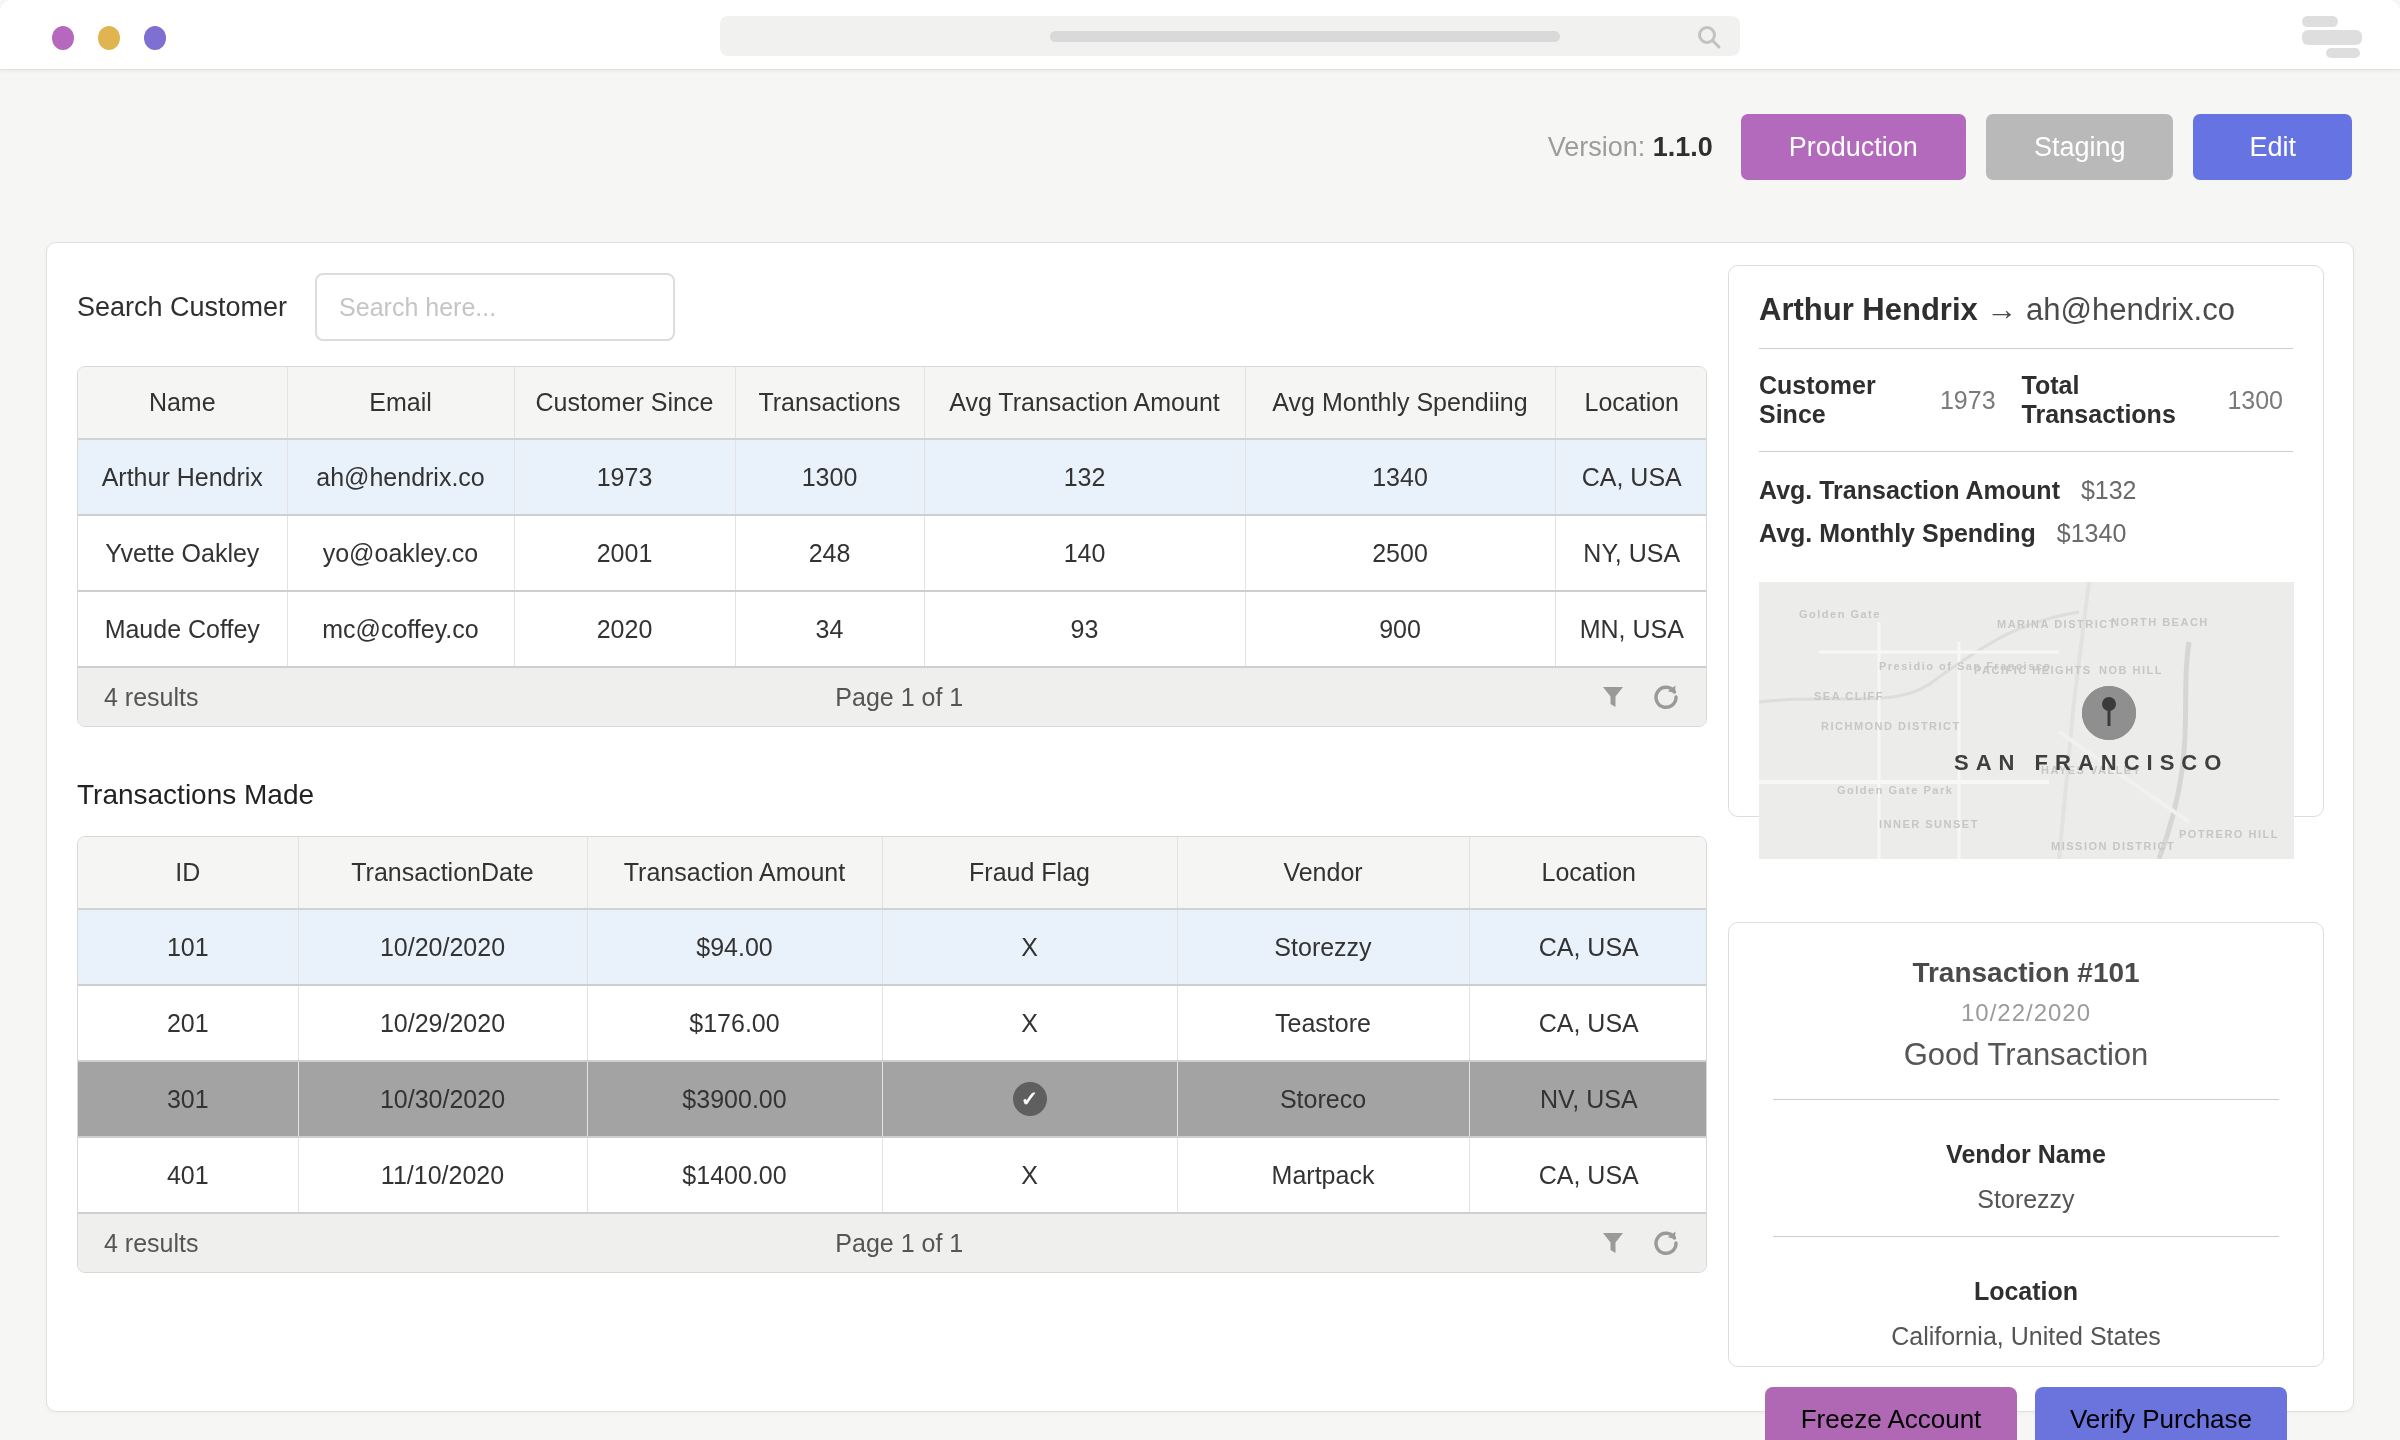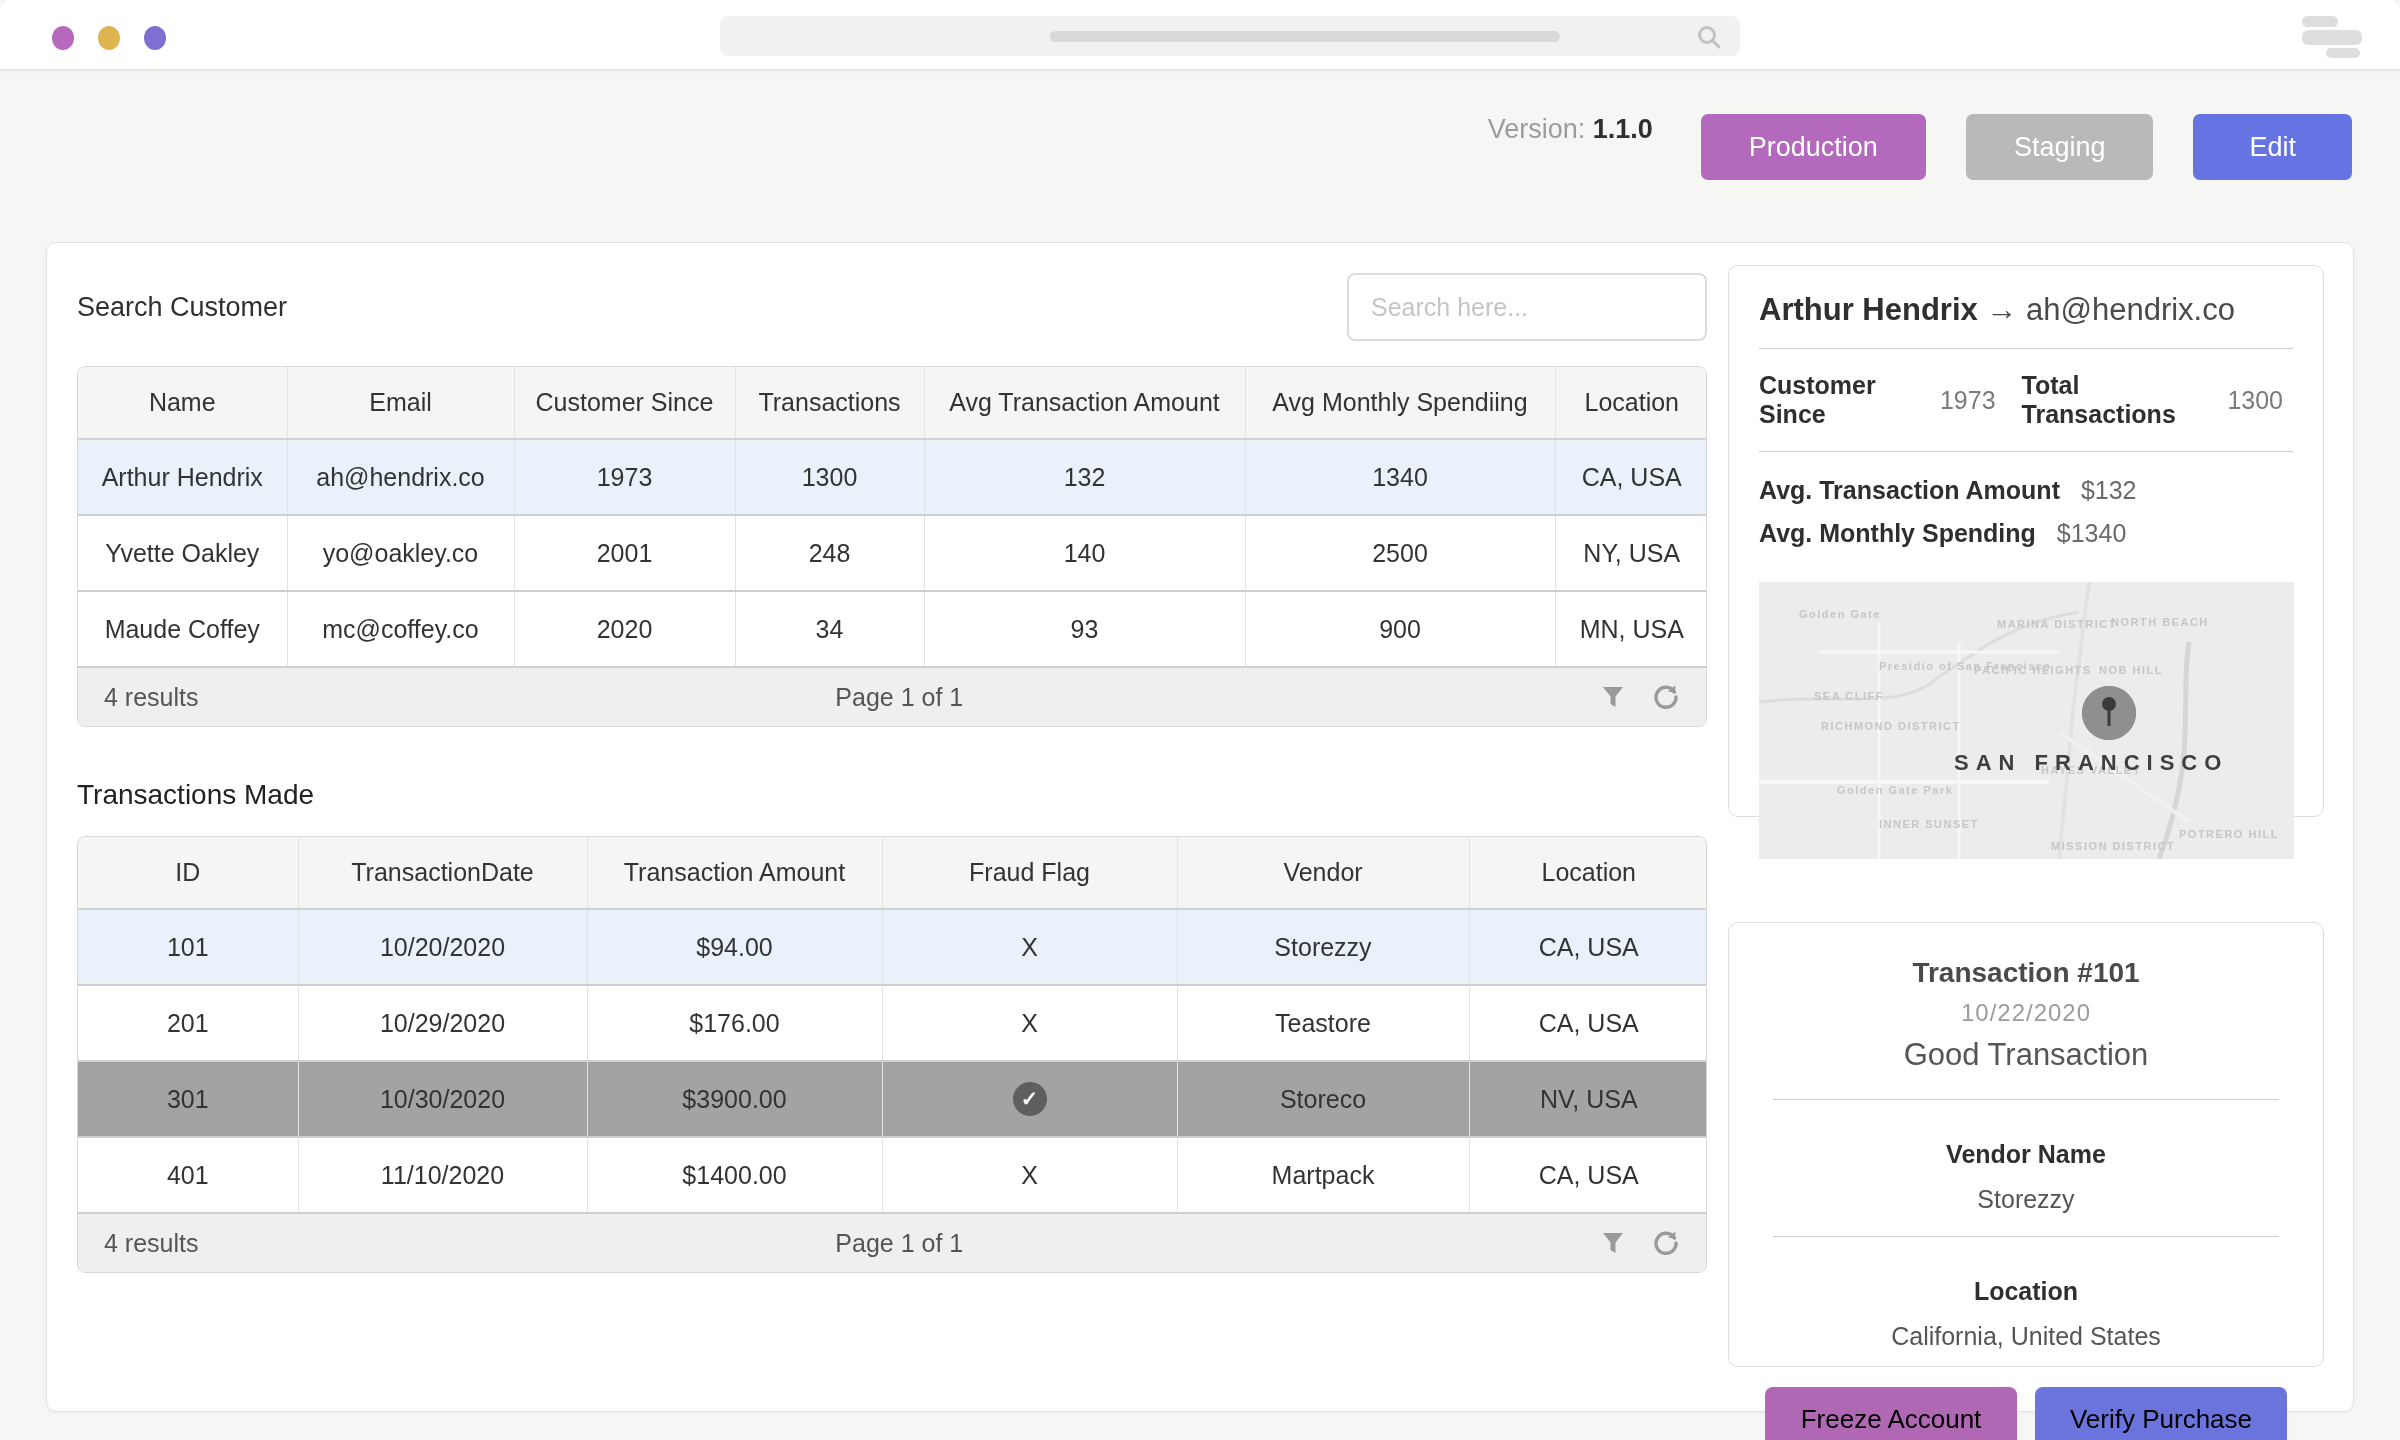--- a/index.html
+++ b/index.html
@@ -20,37 +20,37 @@
   .browser-search .mag { position:absolute; right:18px; top:8px; }
   .stack-icon { position:absolute; right:38px; top:16px; width:64px; height:40px; }
   .stack-icon i { position:absolute; background:#dedede; border-radius:6px; display:block; }
   .stack-icon i:nth-child(1){ left:4px;  top:0;    width:36px; height:11px; }
   .stack-icon i:nth-child(2){ left:4px;  top:14px; width:60px; height:15px; }
   .stack-icon i:nth-child(3){ left:28px; top:32px; width:34px; height:10px; }
 
   
   .page-header { position:absolute; left:50px; right:48px; top:70px; height:172px; }
   .page-title { position:absolute; left:0; top:50px; font-size:35px; font-weight:500; color:#3a3a3a; letter-spacing:0.5px; }
-  .header-right { position:absolute; right:0; top:44px; display:flex; align-items:flex-start; gap:40px; }
+  .header-right { position:absolute; right:0; top:44px; display:flex; align-items:center; gap:20px; }
   .version { font-size:27px; color:#9c9c9c; margin-right:8px; }
   .version b { color:#2f2f2f; font-weight:700; }
   .env-btn { border:none; cursor:pointer; color:#fff; font-family:inherit; font-size:27px; font-weight:500;
              border-radius:7px; height:66px; padding:0 48px; }
   .btn-production { background:#b36abc; }
   .btn-staging    { background:#b9b9b9; }
   .btn-edit       { background:#6673e2; padding:0 56px; }
 
   
   .card { position:absolute; left:46px; top:242px; width:2308px; height:1170px; background:#fff;
           border:1px solid #e0e0e0; border-radius:10px; box-shadow:0 1px 4px rgba(0,0,0,0.04); }
   .left-col { position:absolute; left:30px; top:0; width:1630px; }
   .right-col { position:absolute; left:1681px; top:22px; width:596px; }
 
   
-  .cust-search-row { display:flex; justify-content:space-between; align-items:center; gap:28px;
+  .cust-search-row { display:flex; justify-content:flex-start; align-items:center; gap:28px;
                      margin-top:30px; height:68px; }
   .cust-search-label { font-size:27px; color:#2f2f2f; }
   .cust-search-input { width:360px; height:68px; border:2px solid #ddd; border-radius:8px;
                        font-family:inherit; font-size:25px; padding:0 22px; color:#444; outline:none; }
   .cust-search-input::placeholder { color:#c5c5c5; }
 
   
   .tbl-wrap { border:1px solid #d8d8d8; border-radius:8px; overflow:hidden; margin-top:25px; }
   table { border-collapse:collapse; table-layout:fixed; width:100%; }
   thead th { background:#f5f5f4; height:72px; font-size:25px; font-weight:500; color:#333;

